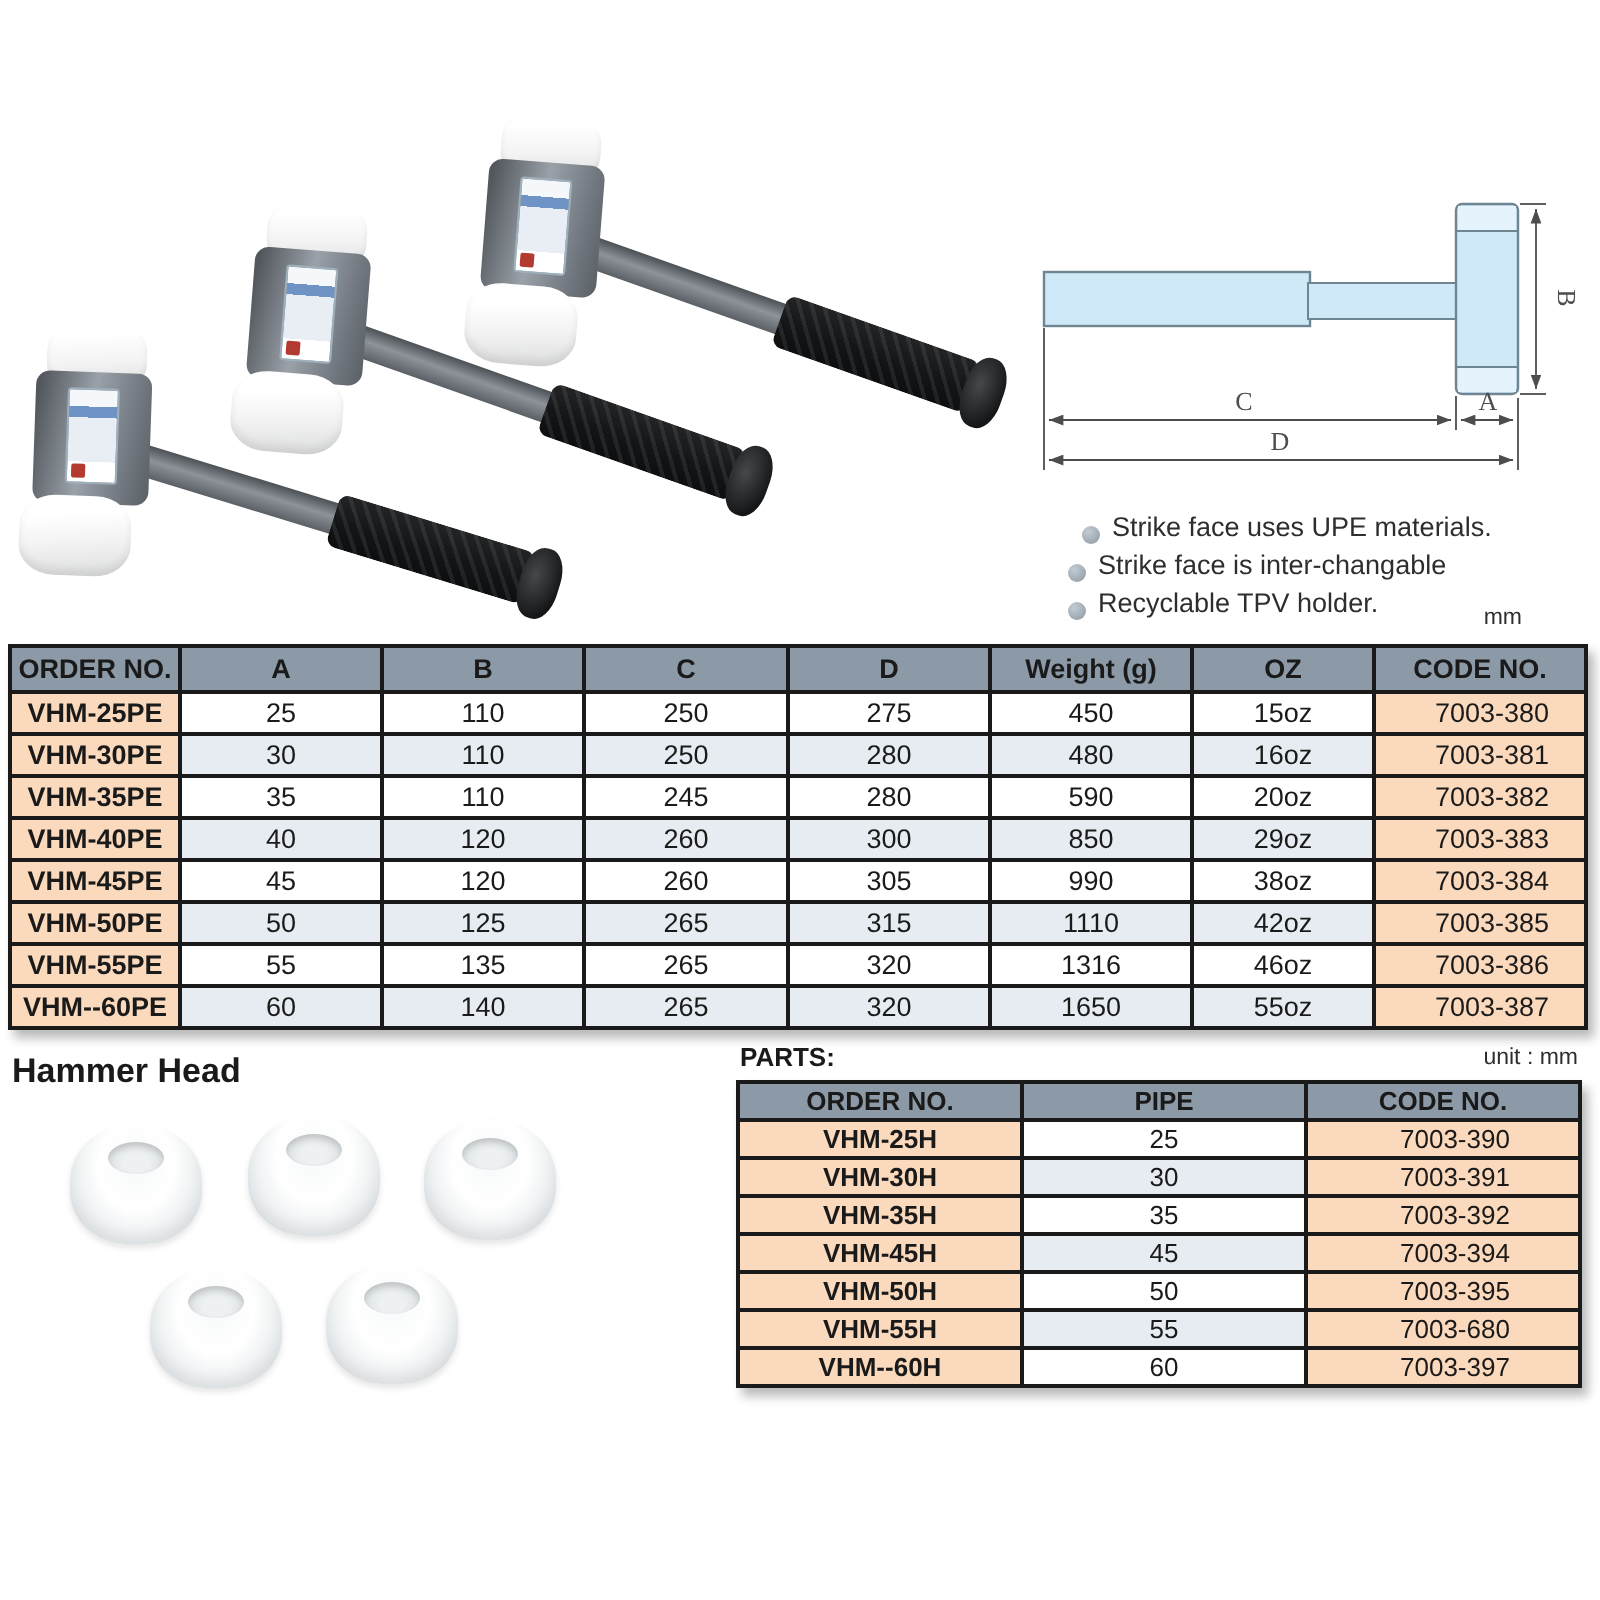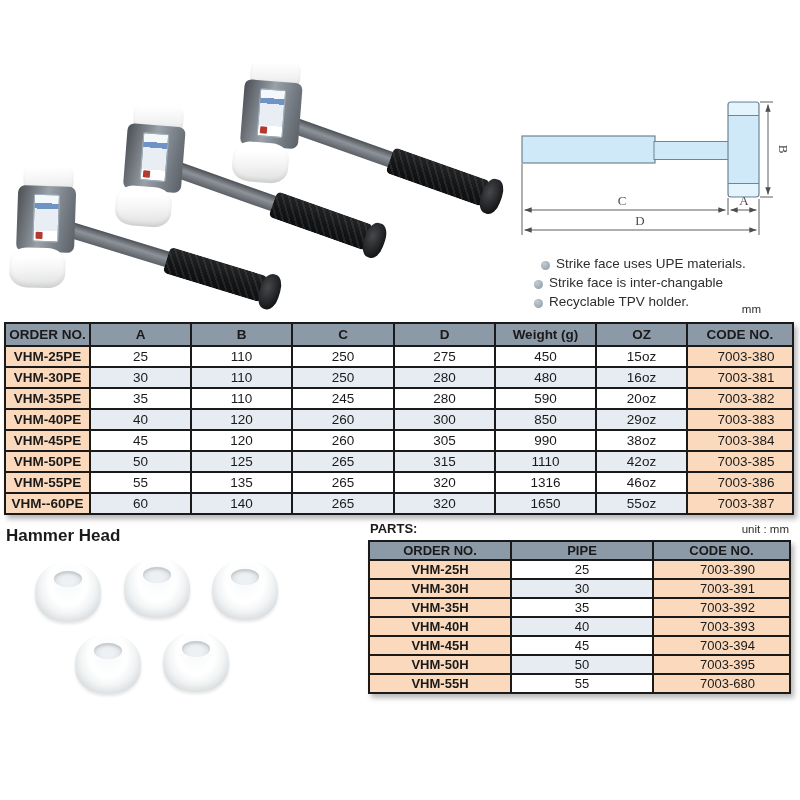--- a/index.html
+++ b/index.html
@@ -31,21 +31,21 @@
     background:radial-gradient(ellipse at 35% 40%, #46484b, #141517 75%); }
   .hammer-1 { left:6px;   top:162px; transform:rotate(17deg); }
   .hammer-2 { left:114px; top:101px; transform:rotate(19.5deg); }
   .hammer-3 { left:231px; top:57px;  transform:rotate(19.5deg); }
 
   
   .diagram { position:absolute; left:500px; top:85px; width:300px; height:155px; }
 
   
   .features { position:absolute; left:534px; top:256px; width:260px; list-style:none; margin:0; padding:0; }
-  .features li { display:flex; align-items:center; margin-bottom:3px; font-size:13.5px; color:#2e2e2e; line-height:16px; }
+  .features li { display:flex; align-items:flex-end; margin-bottom:3px; font-size:13.5px; color:#2e2e2e; line-height:16px; }
   .bullet { flex:0 0 9px; width:9px; height:9px; margin:3px 6px 0 0; border-radius:50%;
     background:radial-gradient(circle at 35% 30%, #c3ccd3, #8b97a1); }
   .features li:first-child { margin-left:7px; }
 
   .mm-label { position:absolute; left:671px; top:303px; width:90px; text-align:right; font-size:11.5px; color:#2e2e2e; }
 
   
   table { border-collapse:collapse; table-layout:fixed; background:#fde047; box-shadow:3px 4px 5px rgba(0,0,0,.28); }
   th, td { border:2px solid #1a1a1a; text-align:center; overflow:hidden; white-space:nowrap; }
   th { background:#8c99a6; font-weight:bold; }
@@ -332,33 +332,33 @@
         <td class="order">VHM-30H</td>
         <td class="num">30</td>
         <td class="code">7003-391</td>
       </tr>
       <tr>
         <td class="order">VHM-35H</td>
         <td class="num">35</td>
         <td class="code">7003-392</td>
       </tr>
       <tr>
-        <td class="order">VHM-40H</td>
-        <td class="num">40</td>
-        <td class="code">7003-393</td>
-      </tr>
-      <tr>
         <td class="order">VHM-45H</td>
         <td class="num">45</td>
         <td class="code">7003-394</td>
       </tr>
       <tr>
         <td class="order">VHM-50H</td>
         <td class="num">50</td>
         <td class="code">7003-395</td>
       </tr>
       <tr>
         <td class="order">VHM-55H</td>
         <td class="num">55</td>
         <td class="code">7003-680</td>
       </tr>
+      <tr>
+        <td class="order">VHM--60H</td>
+        <td class="num">60</td>
+        <td class="code">7003-397</td>
+      </tr>
     </tbody>
 </table>
 
 </body></html>

